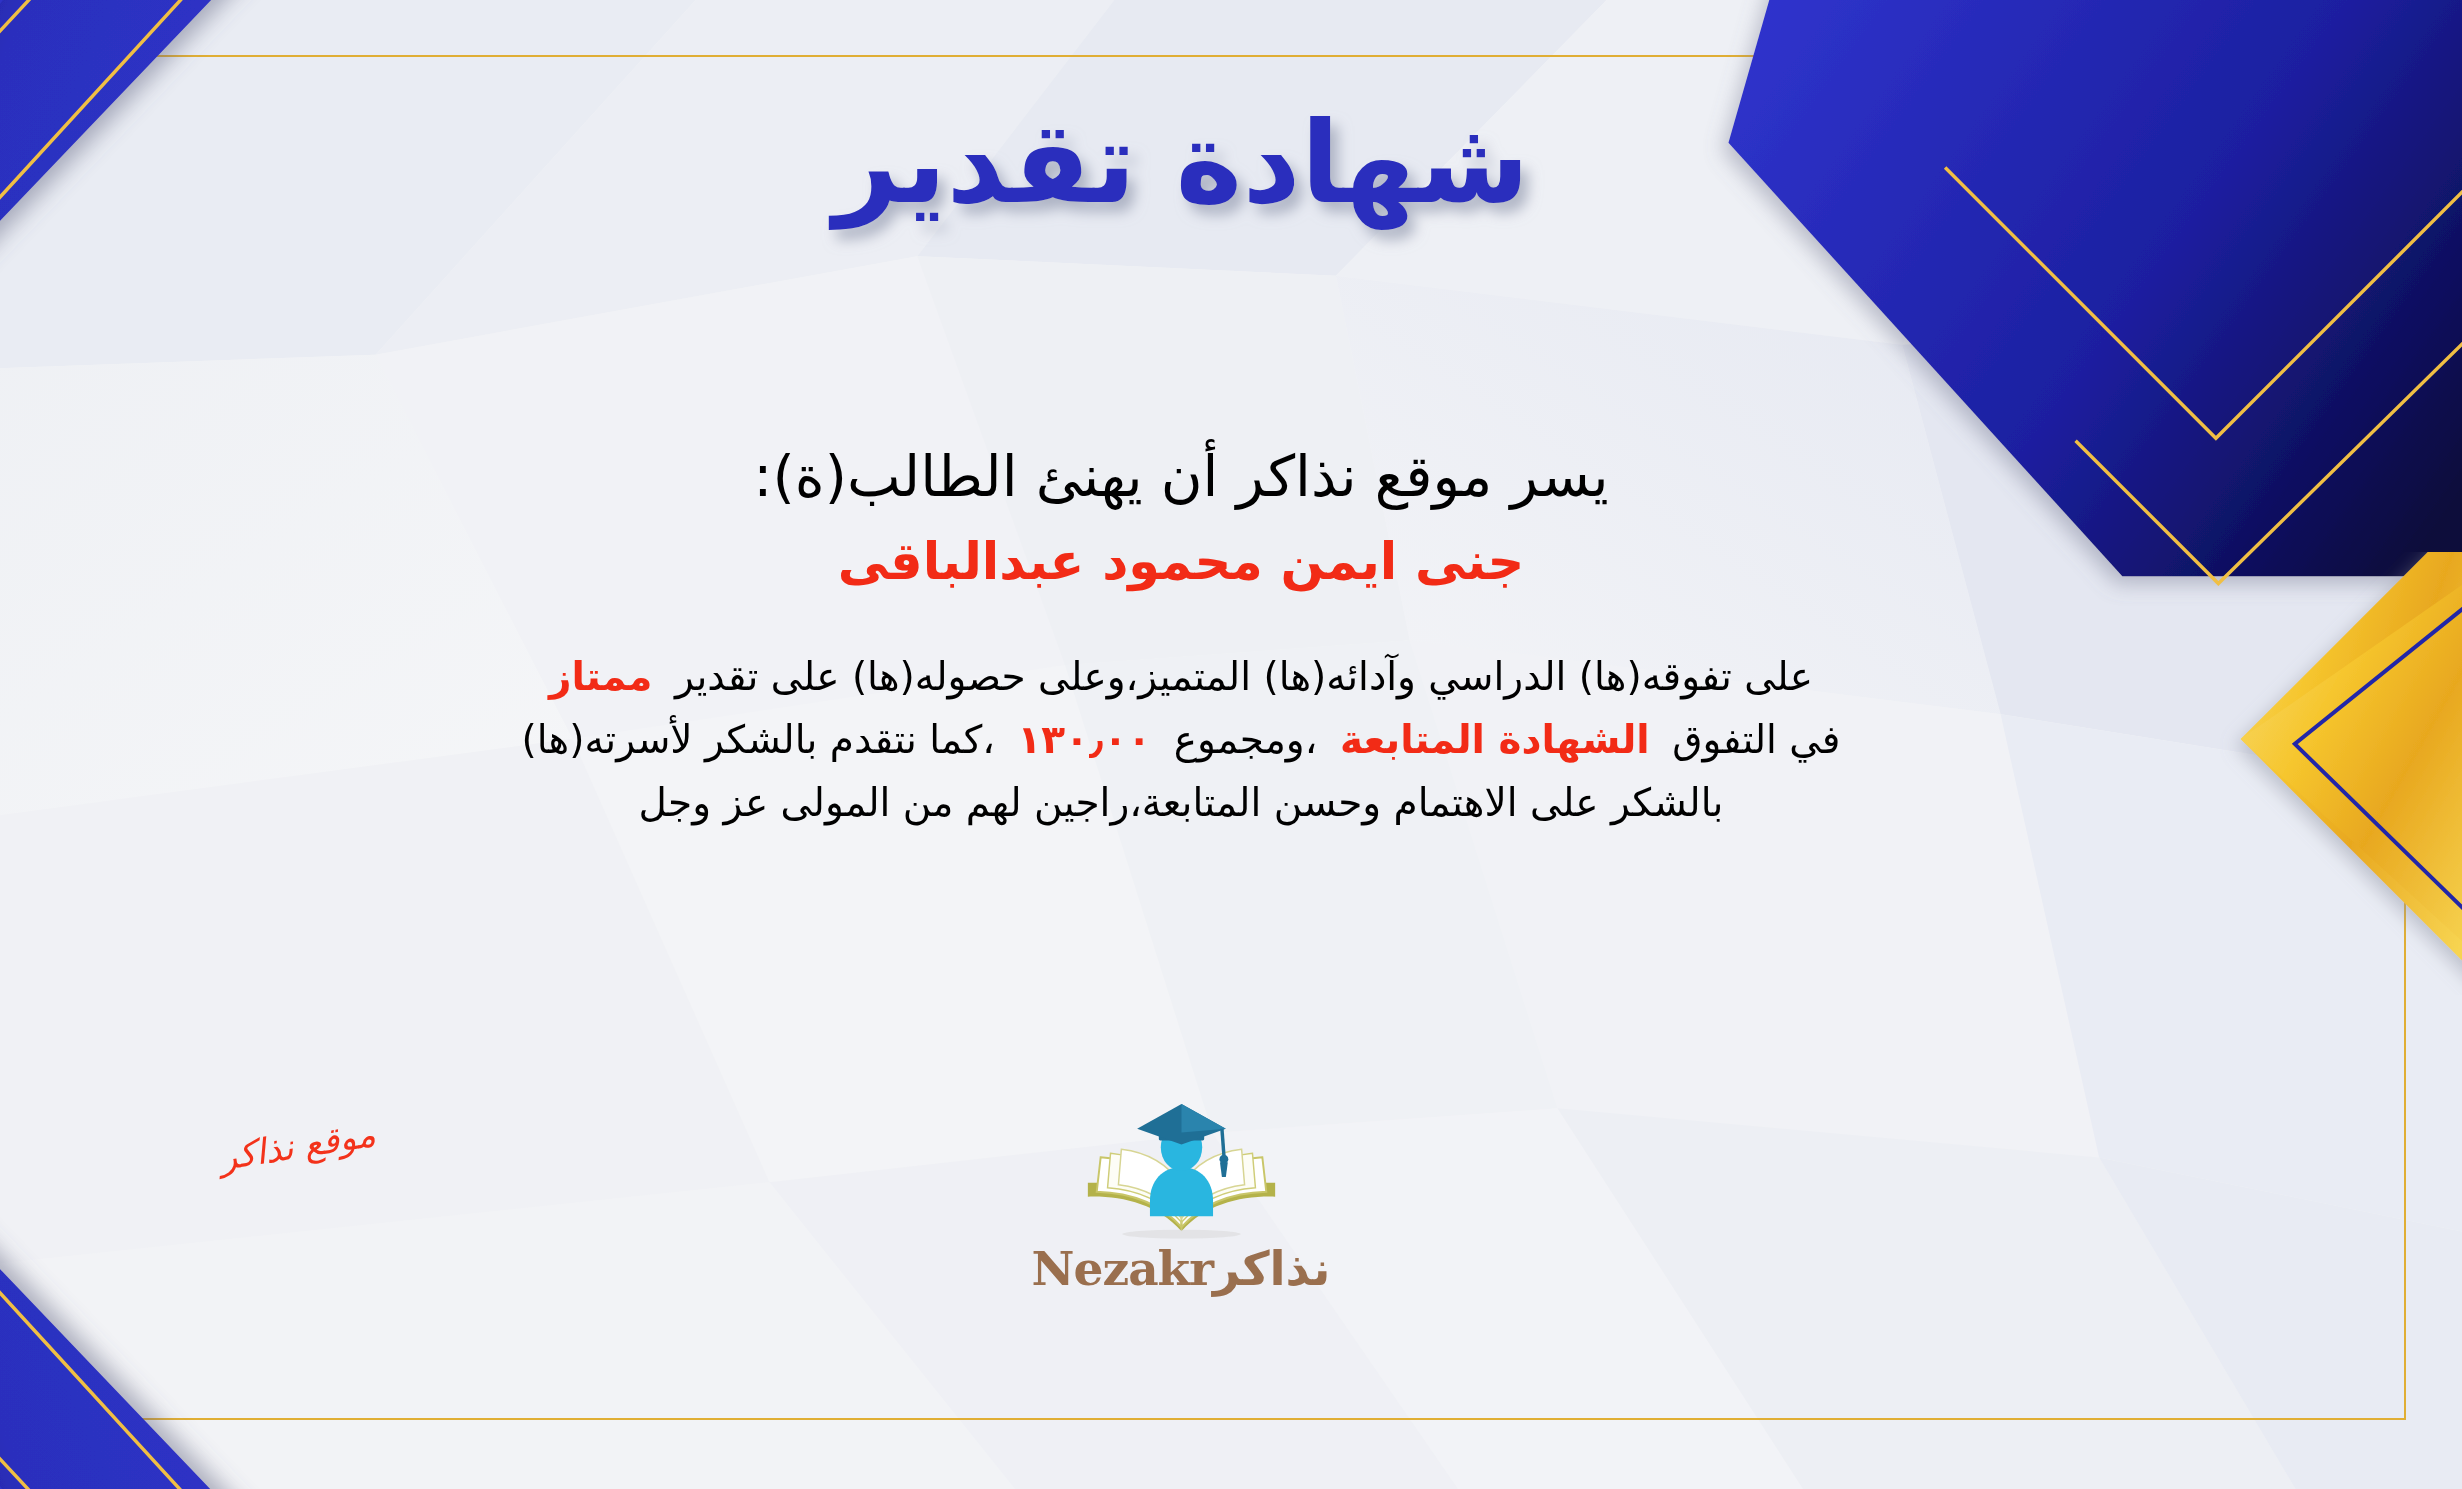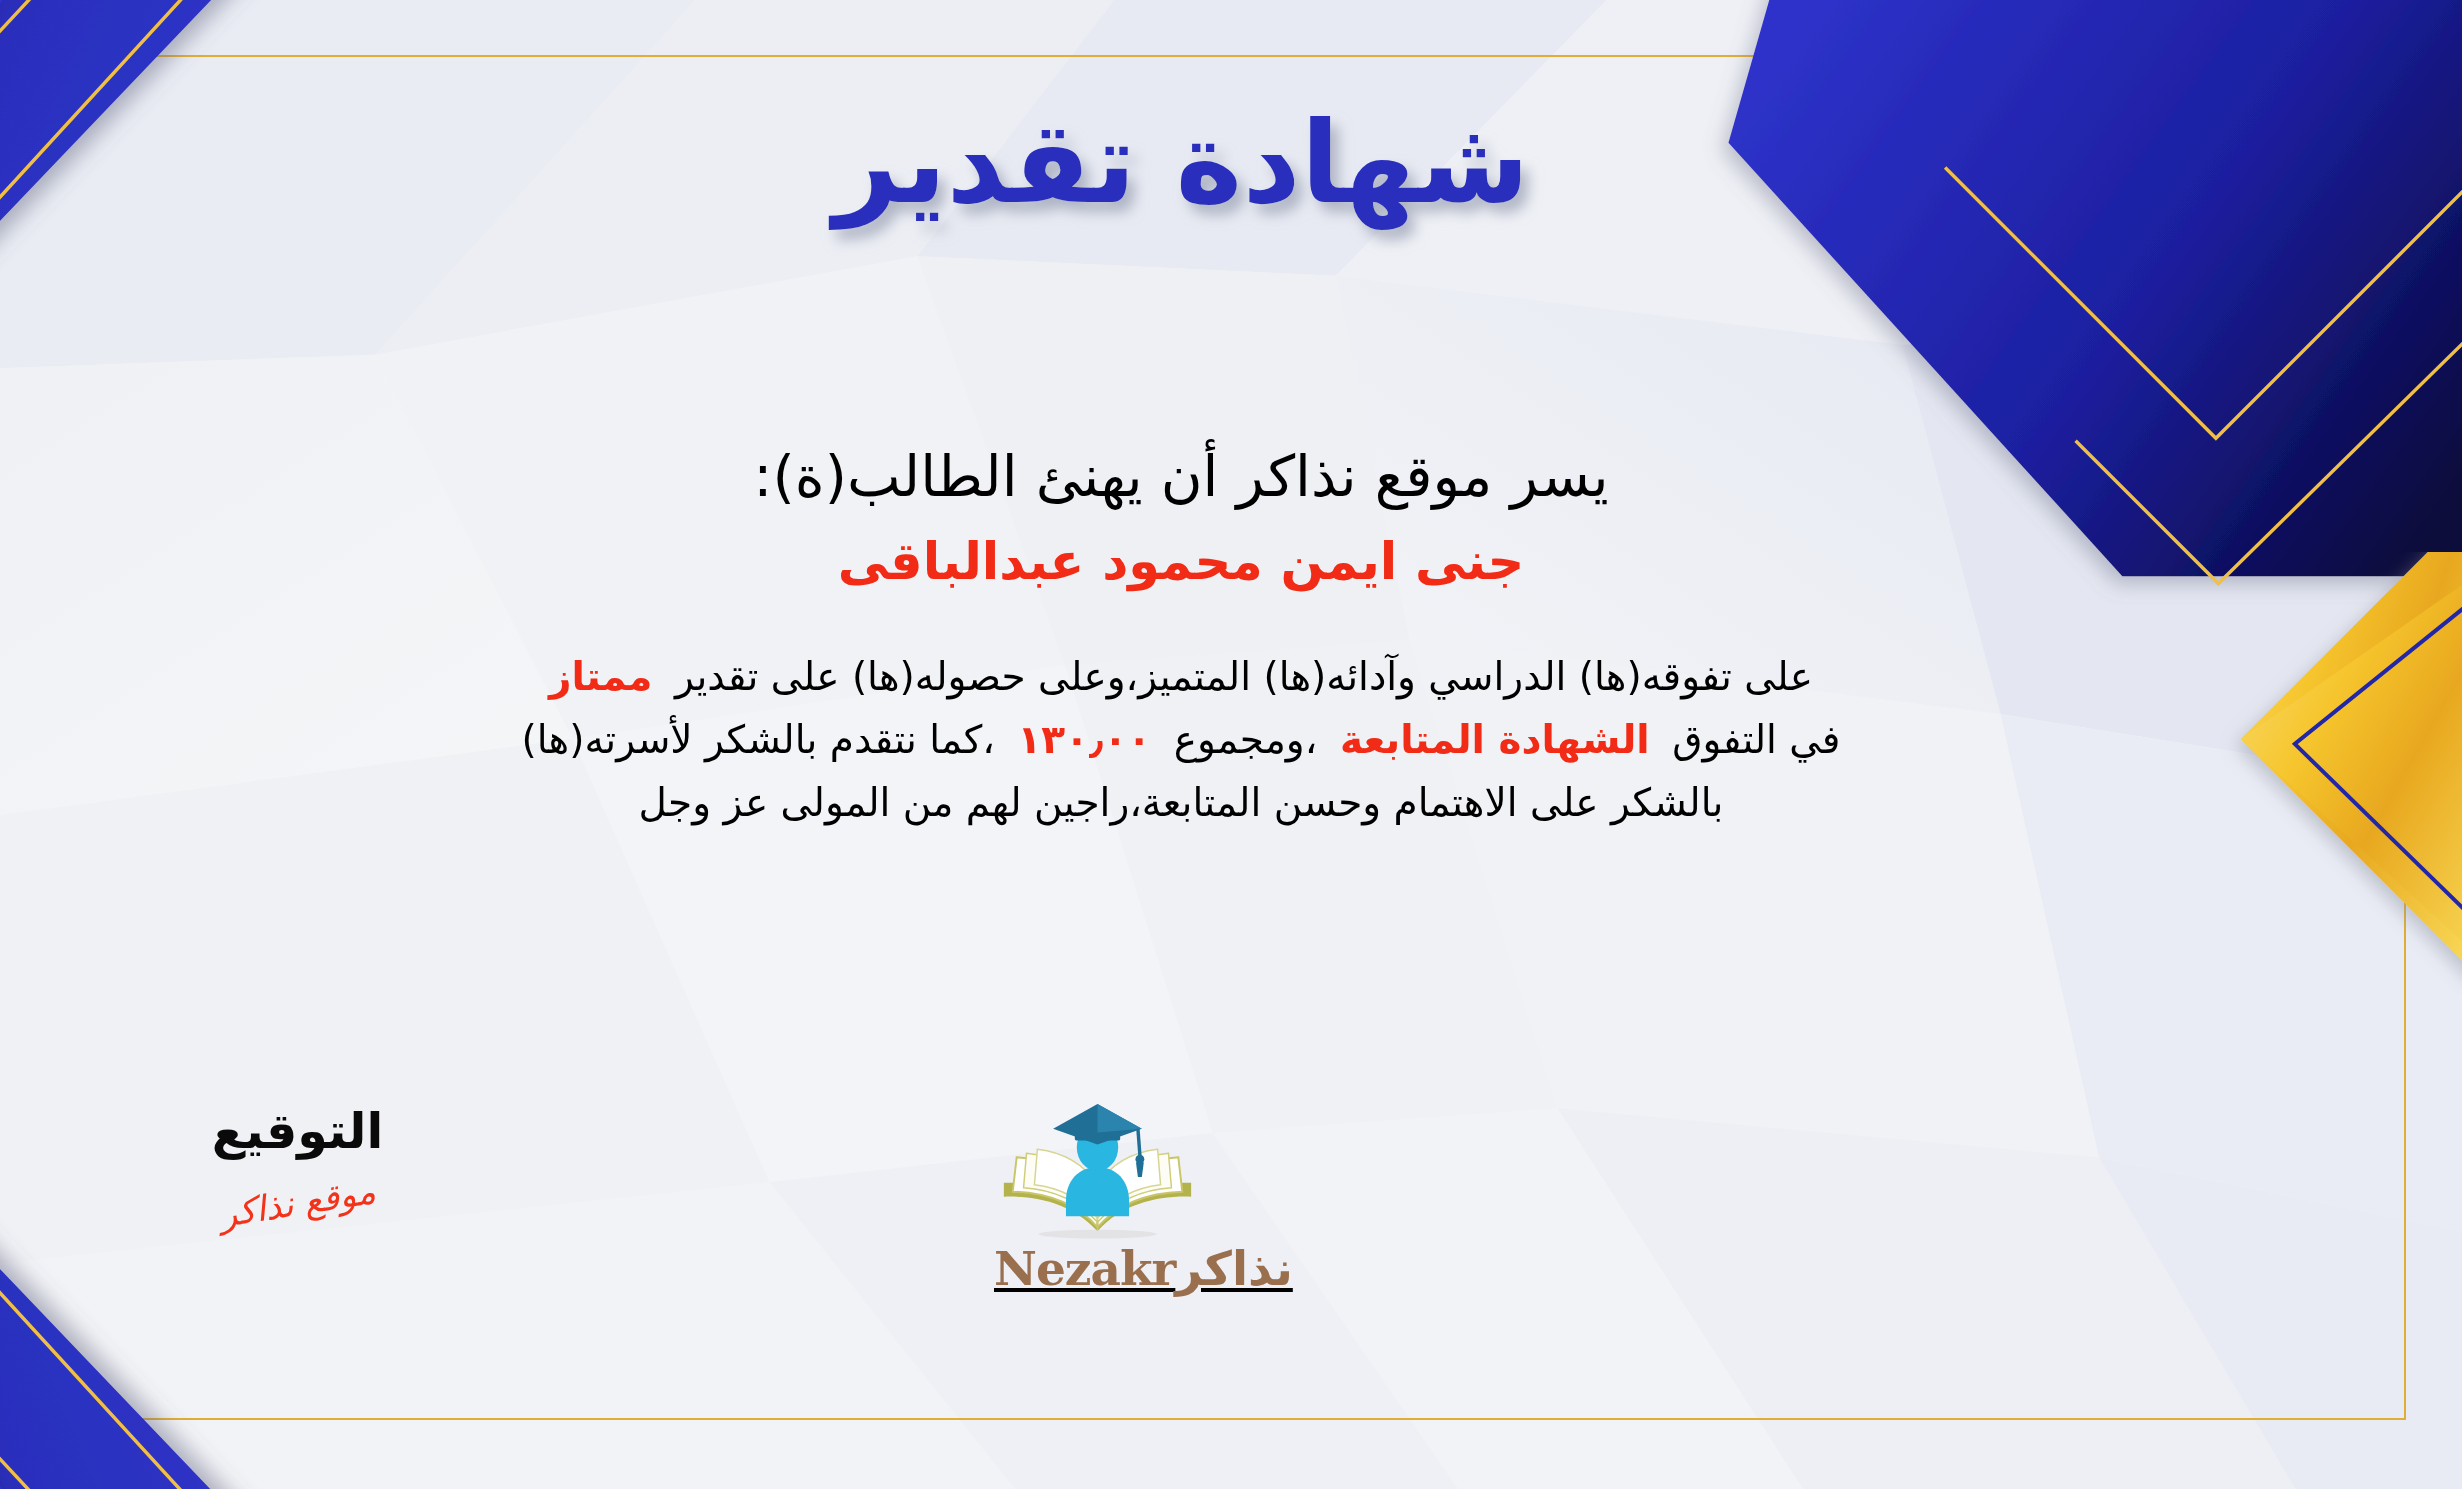--- a/index.html
+++ b/index.html
@@ -118,22 +118,21 @@
     display: inline-block;
   }
 
   
   .logo-block {
     position: absolute;
     left: 50%;
     transform: translateX(-50%);
     top: 1034px;
     width: 374px;
-    text-align: left;
-    text-decoration: underline;
+    text-align: center;
   }
   .logo-word {
     margin-top: -6.9px;
     font-size: 47px;
     font-weight: 700;
     color: #9a6f4e;
     font-family: "DejaVu Serif", serif;
     letter-spacing: -1px;
     white-space: nowrap;
     direction: ltr;
@@ -288,21 +287,20 @@
 
     <div class="student-name">جنى ايمن محمود عبدالباقى</div>
 
     <div class="body-para">
       <span>على تفوقه(ها) الدراسي وآدائه(ها) المتميز،وعلى حصوله(ها) على تقدير</span><span class="sp"></span><span class="hl">ممتاز</span><br>
       <span>في التفوق</span><span class="sp"></span><span class="hl">الشهادة المتابعة</span><span class="sp"></span><span>،ومجموع</span><span class="sp"></span><span class="hl">١٣٠٫٠٠</span><span class="sp"></span><span>،كما نتقدم بالشكر لأسرته(ها)</span><br>
       <span>بالشكر على الاهتمام وحسن المتابعة،راجين لهم من المولى عز وجل</span><br>
     </div>
 
     <div class="signature-block">
-      <div class="signature-label">التوقيع</div>
       <div class="signature-mark">موقع نذاكر</div>
     </div>
 
     <div class="logo-block">
       <svg width="207" height="148" viewBox="0 0 420 300">
 
         <g>
           <path d="M210 270 C160 215 90 198 20 200 L20 172 C92 170 162 188 210 240 Z" fill="#b4b24a"></path>
           <path d="M210 270 C260 215 330 198 400 200 L400 172 C328 170 258 188 210 240 Z" fill="#b4b24a"></path>
           <path d="M210 262 C166 212 104 192 38 190 L46 120 C110 124 170 148 210 196 Z" fill="#ffffff" stroke="#c9c669" stroke-width="4"></path>

